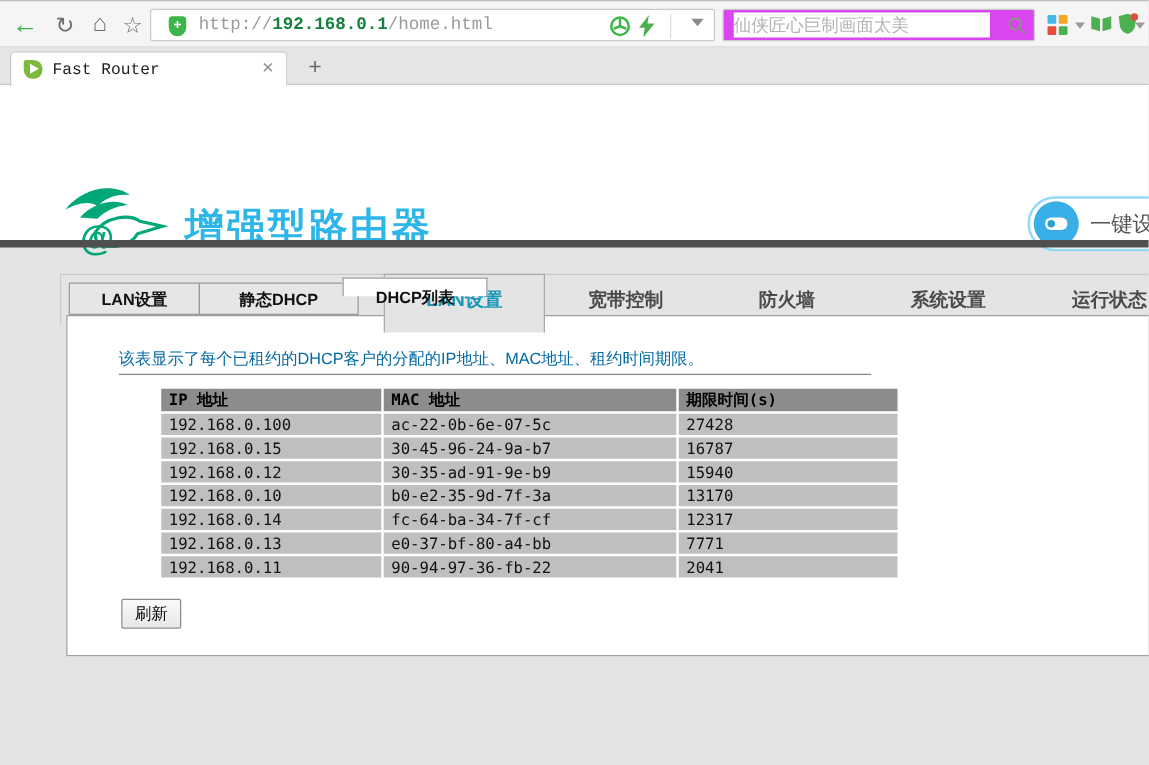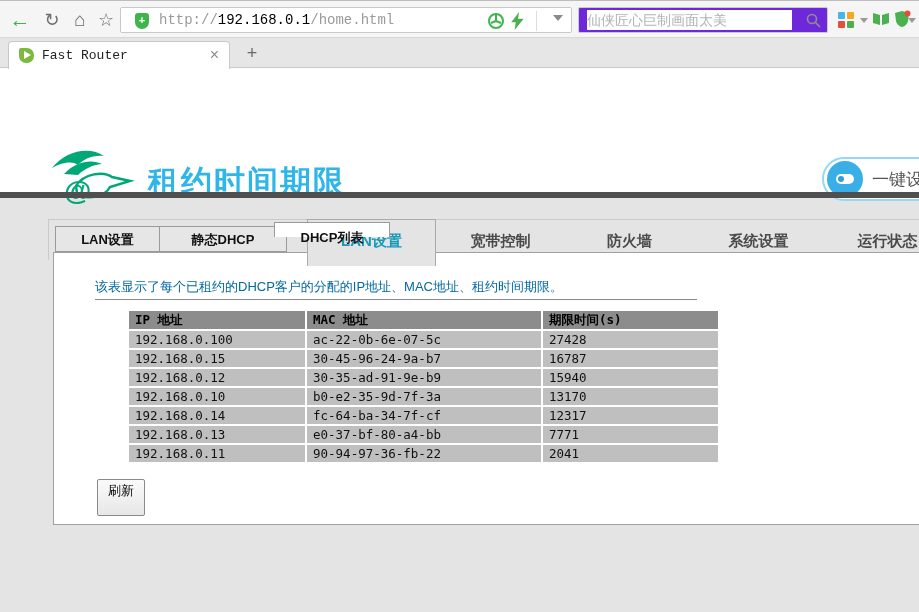--- a/index.html
+++ b/index.html
@@ -26,31 +26,31 @@
     background:#fff; border:1px solid #c9c9c9; border-radius:2px;
   }
   .shield {
     position:absolute; left:14px; top:5px; width:14px; height:16px;
     background:#3db54a; border-radius:3px 3px 7px 7px; color:#fff;
     font-size:11px; line-height:15px; text-align:center; font-weight:bold;
   }
   .urltext { position:absolute; left:38px; top:4px; font-family:"Liberation Mono", monospace;
              font-size:14px; white-space:nowrap; }
   .urltext .dim { color:#9a9a9a; }
-  .urltext .host { color:#000000; font-weight:normal;margin-top:31px; }
+  .urltext .host { color:#15803d; font-weight:bold;margin-top:31px; }
   .urlbtn { position:absolute; top:4px; width:18px; height:18px; cursor:pointer; }
   .u-ap { right:66px; }
   .u-bolt { right:44px; }
   .u-sep { position:absolute; right:34px; top:3px; width:1px; height:20px; background:#ddd; }
   .u-chev { right:8px; top:7px; }
   .caret { width:0; height:0; border-left:5px solid transparent; border-right:5px solid transparent;
            border-top:6px solid #8a8a8a; }
   .searchbox {
     position:absolute; left:578px; top:6px; width:250px; height:26px;
-    background:#6d28d9; border:1px solid #c9c9c9; border-radius:2px;
+    background:#d946ef; border:1px solid #c9c9c9; border-radius:2px;
   }
   .searchbox input {
     position:absolute; left:8px; top:2px; width:205px; height:20px; border:none; outline:none;
     font-size:14px; color:#444; font-family:"Liberation Sans", sans-serif;
   }
   .searchbox input::placeholder { color:#b3b3b3; }
   .mag { position:absolute; right:6px; top:5px; }
   .grid-ic { position:absolute; left:838px; top:11px; width:16px; height:16px; display:grid;
              grid-template-columns:7px 7px; grid-template-rows:7px 7px; gap:2px; cursor:pointer; }
   .grid-ic i { display:block; border-radius:1px; }
@@ -113,21 +113,21 @@
   .st2 { left:274px; width:116px; }
   .desc { position:absolute; left:95px; top:278px; font-size:13px; color:#0369a1; }
   .rule { position:absolute; left:95px; top:299px; width:602px; height:2px;
           border-top:1px solid #8a8a8a; border-bottom:1px solid #fdfdfd; }
   table.dhcp { position:absolute; left:94px; top:309px; border-collapse:separate;
                border-spacing:2px; font-family:"DejaVu Sans Mono", monospace; font-size:12.5px;margin-left:33px; }
   table.dhcp th { background:#8c8c8c; color:#000; font-weight:bold; text-align:left;
                   height:18px; padding:0 0 0 6px; }
   table.dhcp td { background:#bfbfbf; color:#111; height:17px; padding:0 0 0 6px; }
   .col-ip { width:176px; } .col-mac { width:234px; } .col-t { width:175px; }
-  .refresh { position:absolute; left:97px; top:479px; padding:2px 10px 15px;
+  .refresh { position:absolute; left:97px; top:479px; padding:2px 10px 2px;
              font-size:13px; color:#000; background:linear-gradient(#fafafa,#e7e7e7);
              border:1px solid #8a8a8a; border-radius:2px; cursor:pointer;
              font-family:Liberation Mono, monospace; }
 </style>
 </head>
 <body>
 
 <div class="toolbar">
   <div class="tbicon back">←</div>
   <div class="tbicon reload">↻</div>
@@ -196,21 +196,21 @@
 
 <div class="pagehead">
   <div class="logo-bird">
     <svg width="100" height="60" viewBox="0 0 100 60">
       <path d="M6 22 C 20 4, 44 0, 58 10 C 46 9, 38 13, 32 19 C 26 14, 14 17, 6 22 Z" fill="#00a878"></path>
       <path d="M18 28 C 30 15, 46 13, 56 18 C 46 19, 38 23, 32 29 Z" fill="#00a878"></path>
       <path d="M30 40 C 38 27, 58 25, 66 31 L 84 35 L 64 41 C 58 52, 40 54, 31 47 Z" fill="none" stroke="#00a878" stroke-width="2.5"></path>
       <text x="18" y="54" font-size="28" font-weight="bold" fill="#00a878">@</text>
     </svg>
   </div>
-  <div class="logo-text">租约时间期限</div>
+  <div class="logo-text">增强型路由器</div>
   <div class="quicksetup">
     <div class="qs-circle">
       <div class="qs-toggle"></div>
     </div>
     <div class="qs-label">一键设置</div>
   </div>
 
   <div class="nav">
     <div class="nav-tab">设置向导</div>
     <div class="nav-tab">WAN设置</div>

